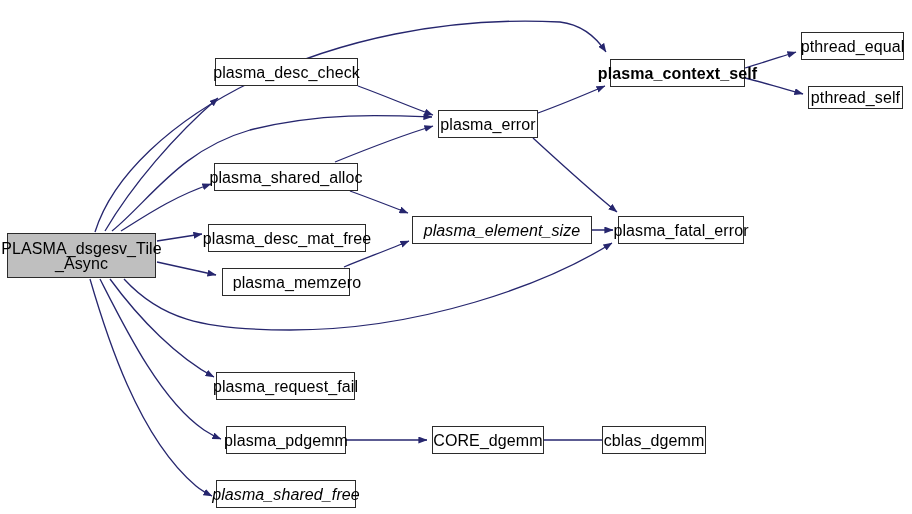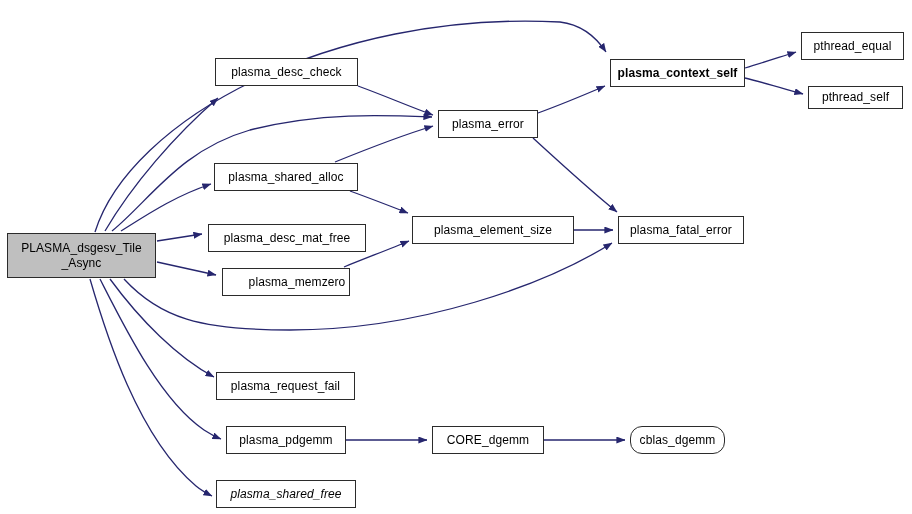--- a/index.html
+++ b/index.html
@@ -23,21 +23,21 @@
     width: 912px;
     height: 514px;
     pointer-events: none;
   }
   .node {
     position: absolute;
     box-sizing: border-box;
     border: 1px solid #2b2b2b;
     background: #ffffff;
     color: #000000;
-    font-size: 12px;
+    font-size: 16px;
     line-height: 15px;
     display: flex;
     align-items: center;
     justify-content: center;
     text-align: center;
     white-space: pre;
     letter-spacing: 0.1px;
   }
   .node.root {
     background: #bfbfbf;
@@ -81,22 +81,22 @@
   <div id="nodes">
       <div class="node root" style="left: 7px; top: 233px; width: 149px; height: 45px;">PLASMA_dsgesv_Tile
 _Async</div>
       <div class="node" style="left: 215px; top: 58px; width: 143px; height: 28px;">plasma_desc_check</div>
       <div class="node" style="left: 610px; top: 59px; width: 135px; height: 28px; font-weight: bold;">plasma_context_self</div>
       <div class="node" style="left: 801px; top: 32px; width: 103px; height: 28px;">pthread_equal</div>
       <div class="node" style="left: 808px; top: 86px; width: 95px; height: 23px;">pthread_self</div>
       <div class="node" style="left: 438px; top: 110px; width: 100px; height: 28px;">plasma_error</div>
       <div class="node" style="left: 214px; top: 163px; width: 144px; height: 28px;">plasma_shared_alloc</div>
       <div class="node" style="left: 208px; top: 224px; width: 158px; height: 28px;">plasma_desc_mat_free</div>
-      <div class="node" style="left: 412px; top: 216px; width: 162px; height: 28px;">plasma_element_size</div>
+      <div class="node" style="left: 412px; top: 216px; width: 180px; height: 28px; font-style: italic;">plasma_element_size</div>
       <div class="node" style="left: 618px; top: 216px; width: 126px; height: 28px;">plasma_fatal_error</div>
       <div class="node" style="left: 222px; top: 268px; width: 128px; height: 28px; padding-left: 22px;">plasma_memzero</div>
       <div class="node" style="left: 216px; top: 372px; width: 139px; height: 28px;">plasma_request_fail</div>
       <div class="node" style="left: 226px; top: 426px; width: 120px; height: 28px;">plasma_pdgemm</div>
       <div class="node" style="left: 432px; top: 426px; width: 112px; height: 28px;">CORE_dgemm</div>
-      <div class="node" style="left: 630px; top: 426px; width: 95px; height: 28px; border-radius: 12px;">cblas_dgemm</div>
+      <div class="node" style="left: 602px; top: 426px; width: 104px; height: 28px;">cblas_dgemm</div>
       <div class="node" style="left: 216px; top: 480px; width: 140px; height: 28px; font-style: italic;">plasma_shared_free</div>
     </div>
 </div>
 
 </body></html>

